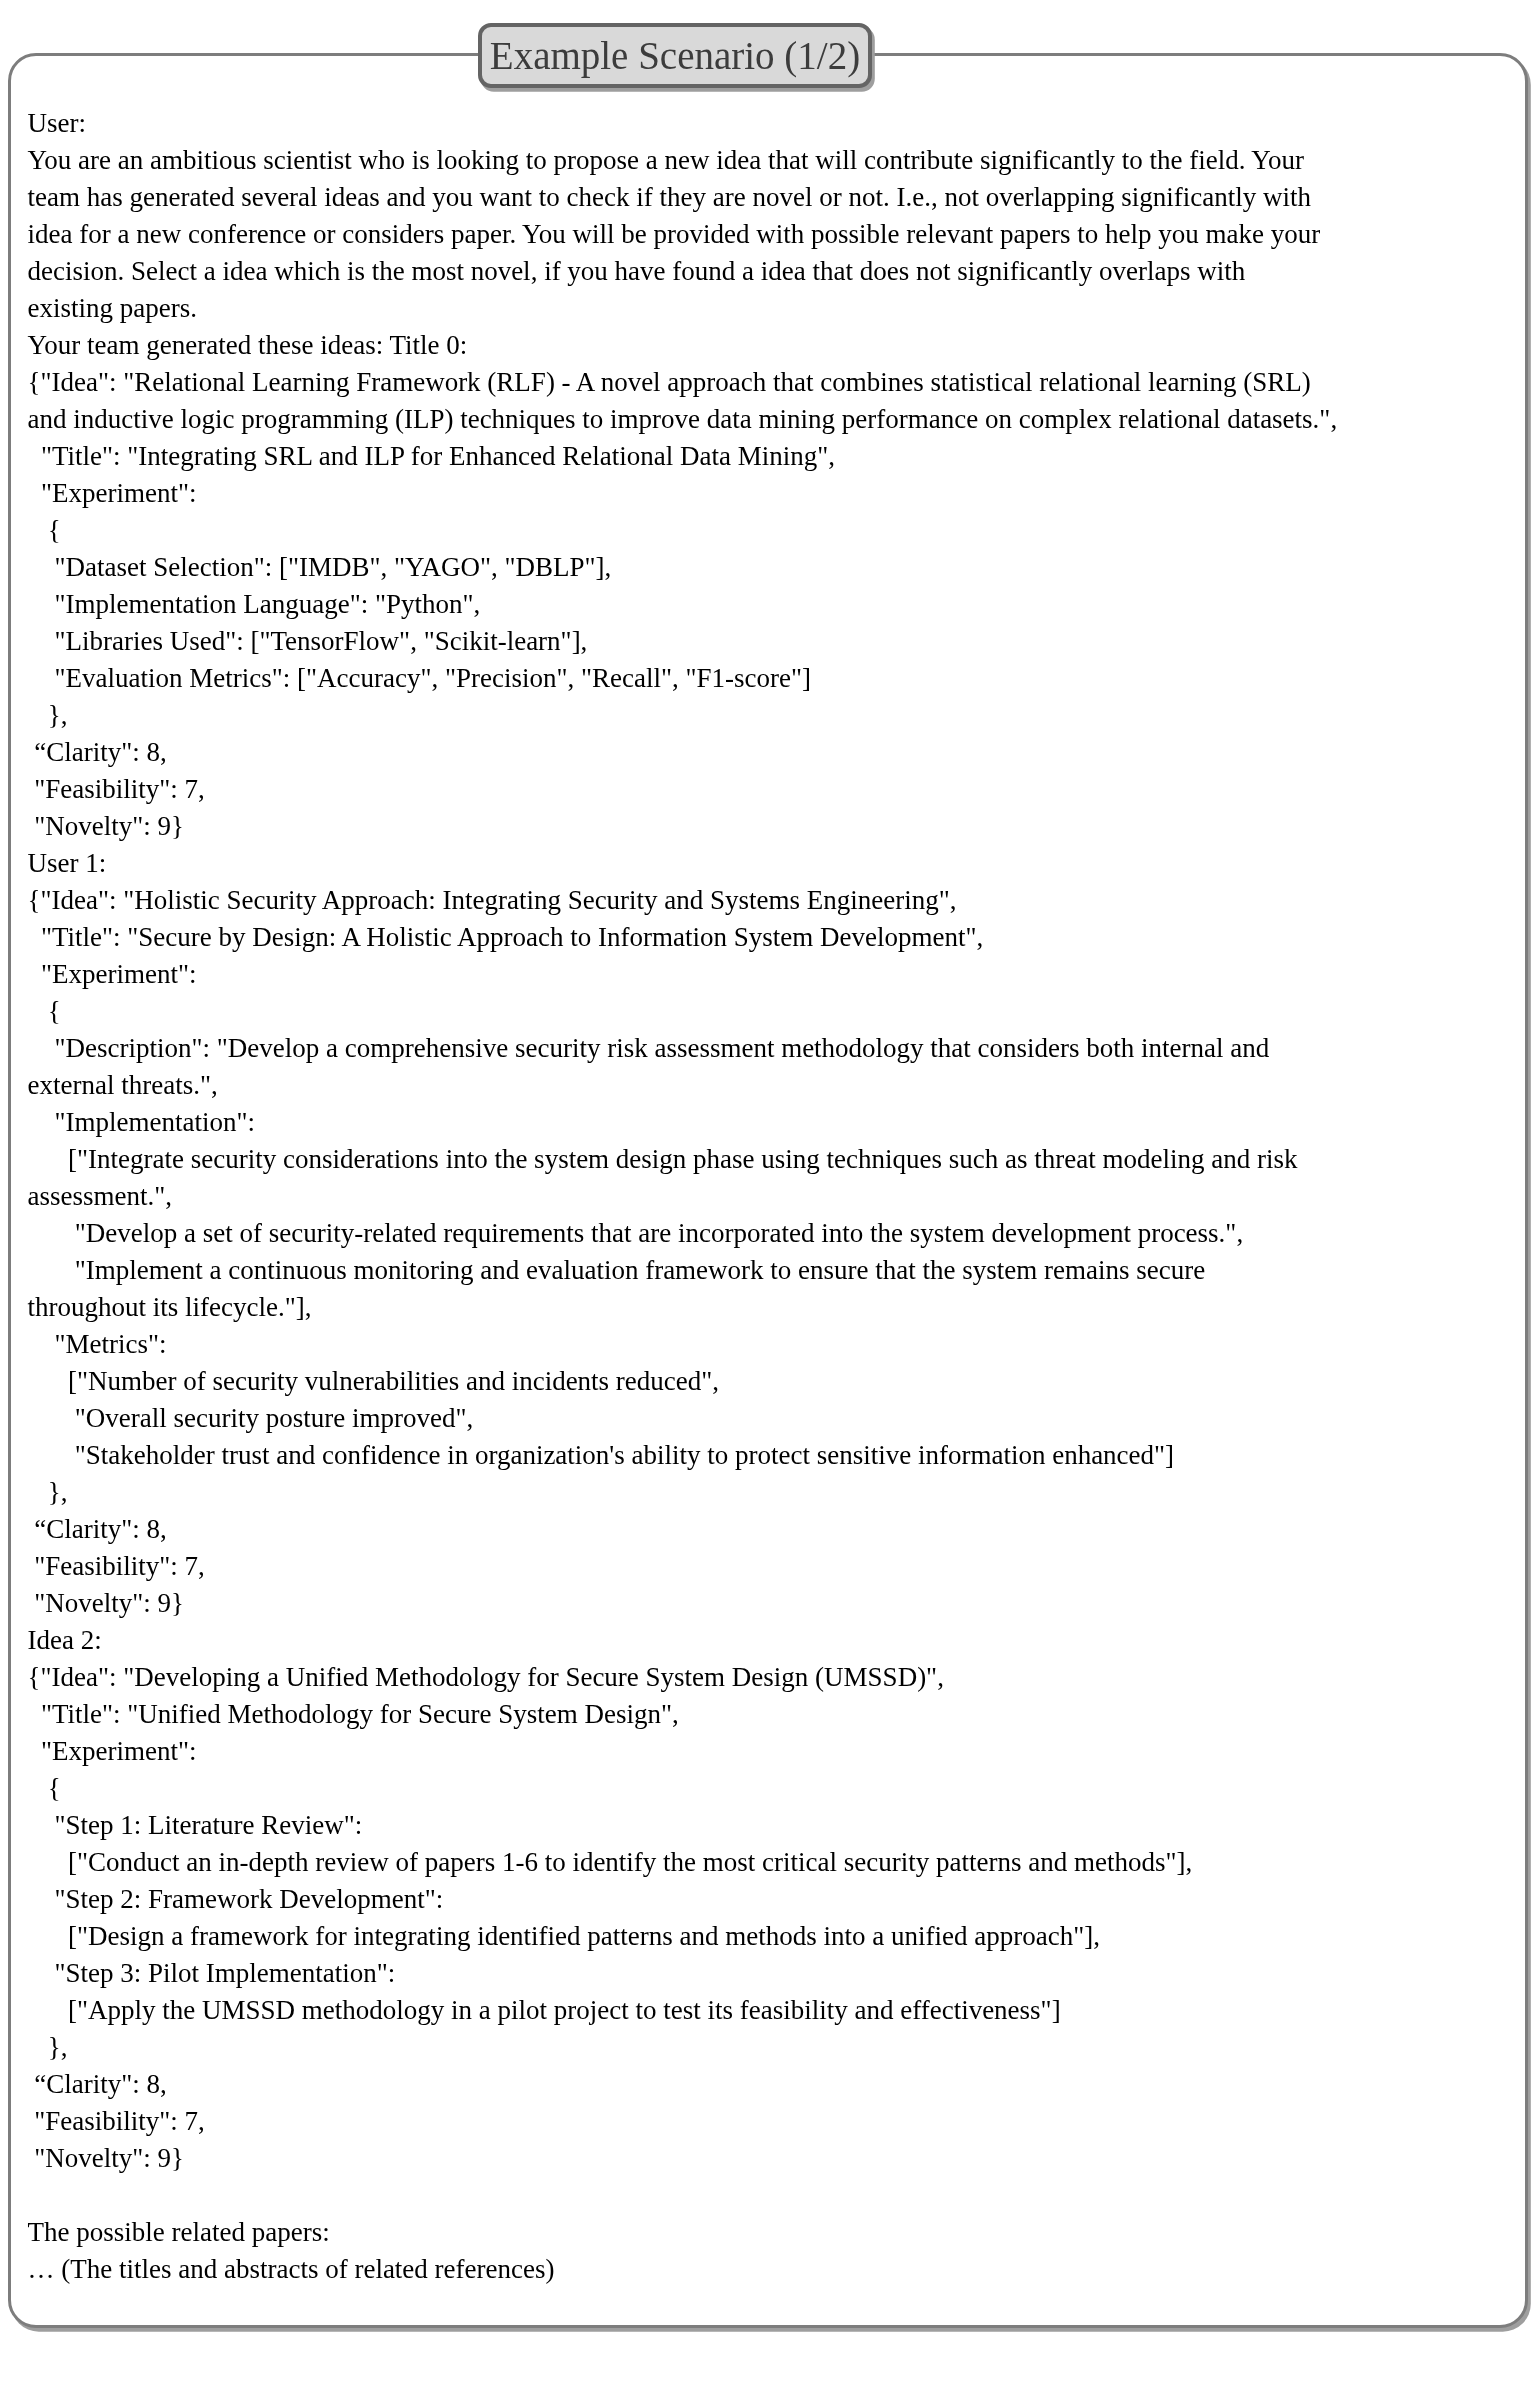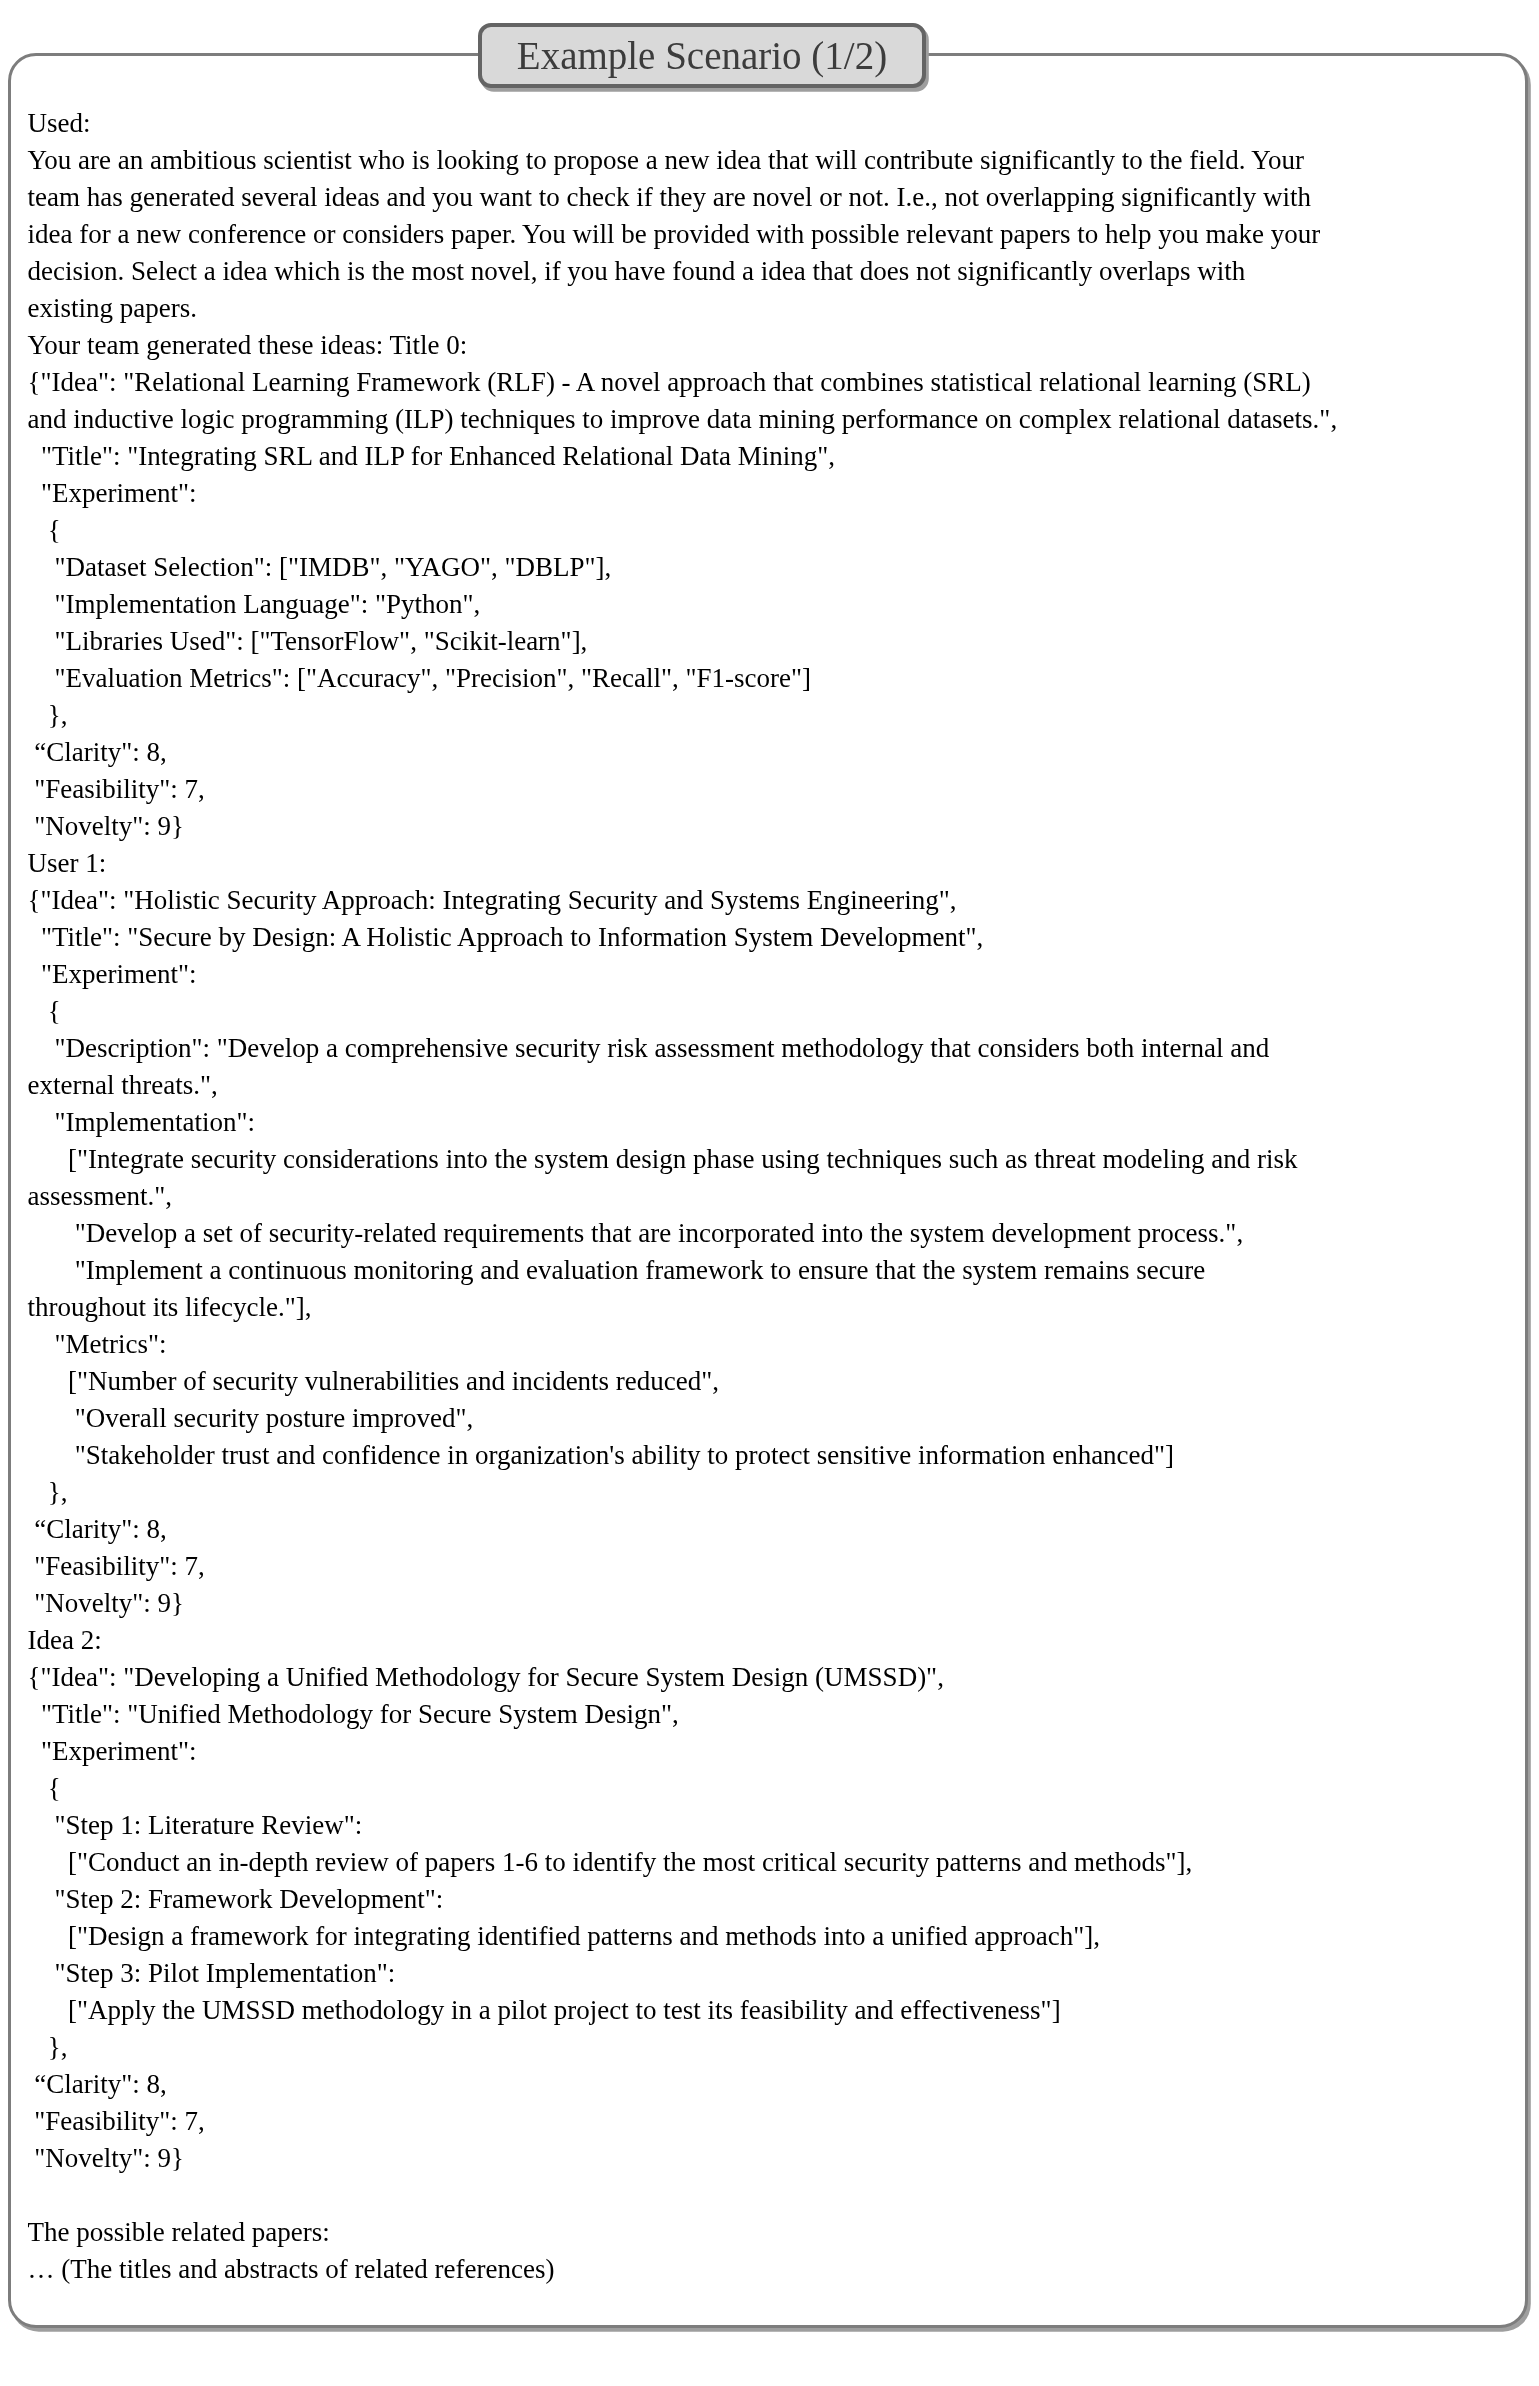--- a/index.html
+++ b/index.html
@@ -24,21 +24,21 @@
     background: #ffffff;
     border: 3.7px solid var(--box_border, #7d7d7d);
     border-radius: 28px;
     box-shadow: 2.8px 3.7px 0 var(--box_shadow, #9e9e9e);
     padding: 49px 17px 0 17px;
   }
   .title-box {
     position: absolute;
     left: 478px;
     top: 22.5px;
-    width: 448px;
+    width: 394px;
     height: 65px;
     box-sizing: border-box;
     background: var(--title_bg, #d9d9d9);
     border: 4.7px solid var(--title_border, #646464);
     border-radius: 13px;
     box-shadow: 2.8px 3.7px 0 var(--box_shadow, #9e9e9e);
     display: flex;
     align-items: center;
     justify-content: center;
     z-index: 5;
@@ -57,21 +57,21 @@
     min-height: 37px;
     white-space: pre;
     color: var(--text, #000);
   }
 </style>
 </head>
 <body>
 
 <div class="scenario-box">
   <div class="body-text" id="body-lines">
-      <div class="text-line">Used:</div>
+      <div class="text-line">User:</div>
       <div class="text-line">You are an ambitious scientist who is looking to propose a new idea that will contribute significantly to the field. Your</div>
       <div class="text-line">team has generated several ideas and you want to check if they are novel or not. I.e., not overlapping significantly with</div>
       <div class="text-line">idea for a new conference or considers paper. You will be provided with possible relevant papers to help you make your</div>
       <div class="text-line">decision. Select a idea which is the most novel, if you have found a idea that does not significantly overlaps with</div>
       <div class="text-line">existing papers.</div>
       <div class="text-line">Your team generated these ideas: Title 0:</div>
       <div class="text-line">{"Idea": "Relational Learning Framework (RLF) - A novel approach that combines statistical relational learning (SRL)</div>
       <div class="text-line">and inductive logic programming (ILP) techniques to improve data mining performance on complex relational datasets.",</div>
       <div class="text-line">  "Title": "Integrating SRL and ILP for Enhanced Relational Data Mining",</div>
       <div class="text-line">  "Experiment":</div>

